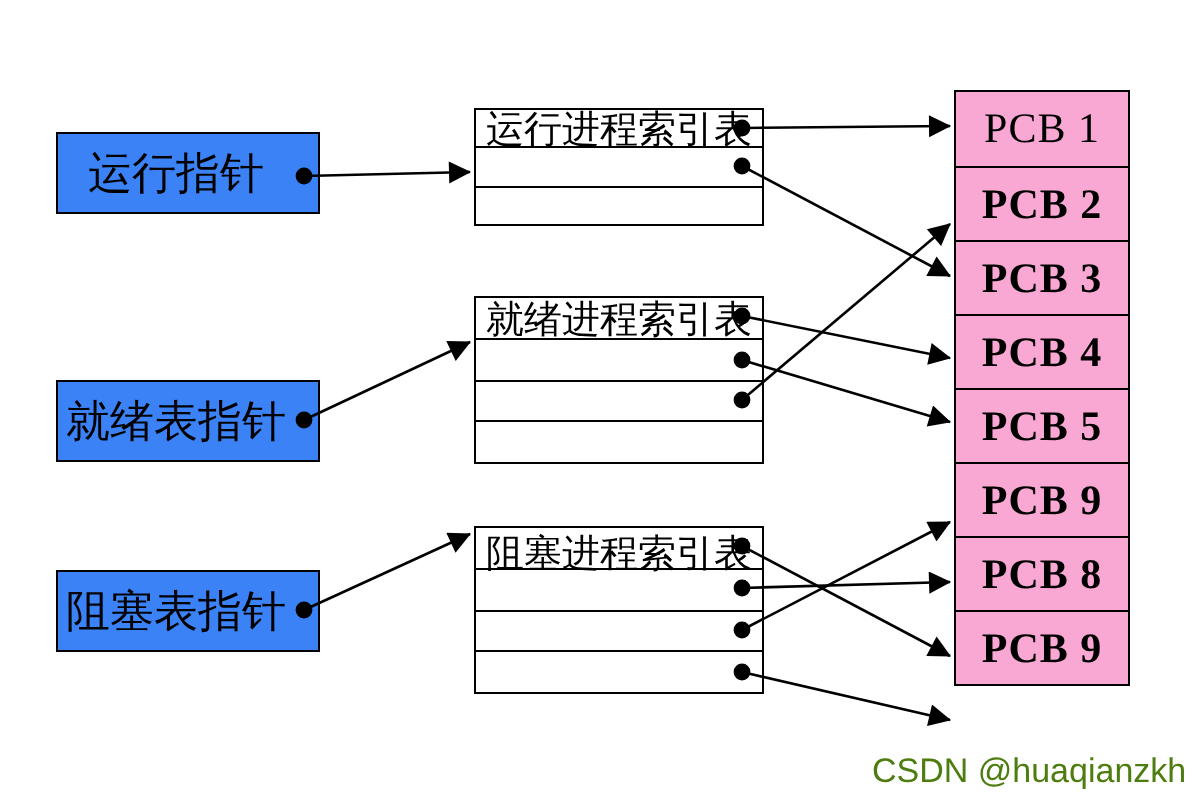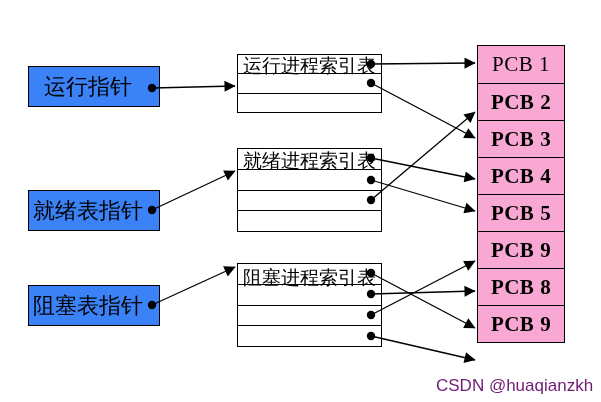--- a/index.html
+++ b/index.html
@@ -145,14 +145,14 @@
       <g>
         <line x1="371" y1="315" x2="475" y2="261" class="conn-line" stroke="#000000" marker-end="url(#ah)"></line>
         <circle cx="371" cy="315" r="4.2" class="conn-dot"></circle>
       </g>
       <g>
         <line x1="371" y1="336" x2="475" y2="360" class="conn-line" stroke="#000000" marker-end="url(#ah)"></line>
         <circle cx="371" cy="336" r="4.2" class="conn-dot"></circle>
       </g>
     </svg>
 
-  <div class="watermark" style="color: #701a75;">CSDN @huaqianzkh</div>
+  <div class="watermark" style="color: #4d7c0f;">CSDN @huaqianzkh</div>
 </div>
 
 </body></html>

